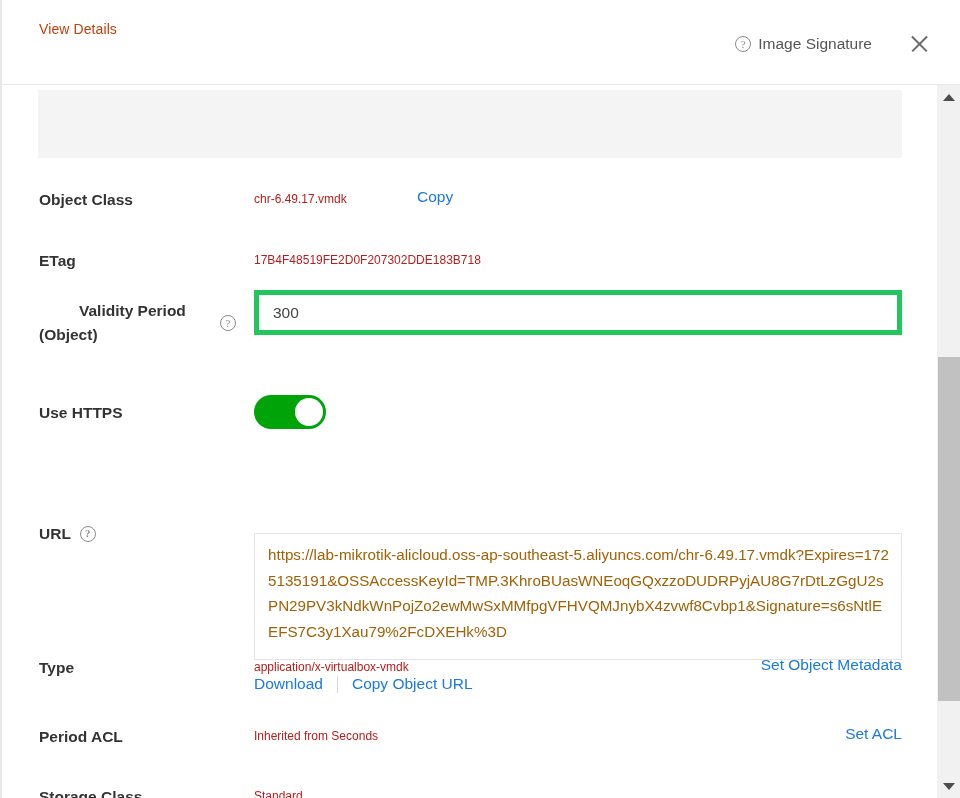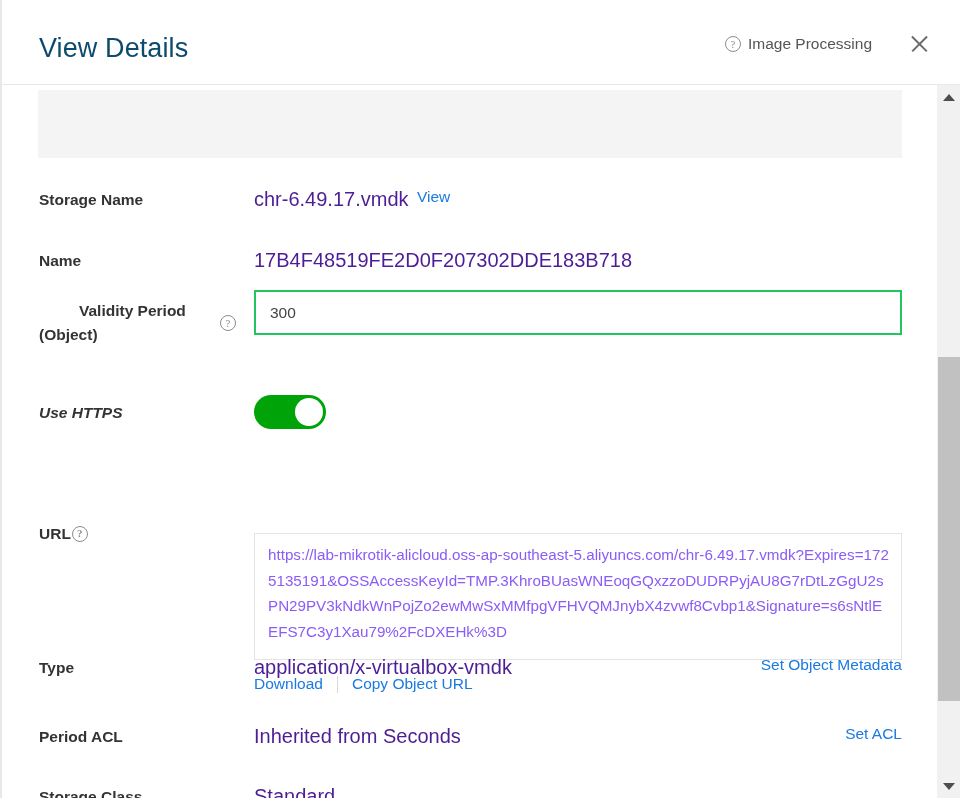--- a/index.html
+++ b/index.html
@@ -19,22 +19,22 @@
   }
 
   
   .dlg-header {
     position: absolute; top: 0; left: 0;
     width: 960px; height: 85px;
     background: #ffffff;
     border-bottom: 1px solid #e9e9e9;
   }
   .dlg-title {
-    position: absolute; left: 37px; top: 33px;
-    font-size: 27px; color: #0c4a6e; letter-spacing: .1px;
+    position: absolute; left: 37px; top: 21px;
+    font-size: 14px; color: #c2410c; letter-spacing: .1px;
     white-space: nowrap;
   }
   .header-right {
     position: absolute; right: 0; top: 33px;
     display: flex; align-items: center;
   }
   .img-proc-link {
     display: flex; align-items: center; gap: 7px;
     font-size: 15.5px; color: #555555; cursor: pointer;
     white-space: nowrap;
@@ -72,35 +72,35 @@
 
   
   .row { position: absolute; left: 0; width: 936px; }
   .row-label {
     position: absolute; left: 37px;
     font-size: 15.5px; font-weight: bold; color: #333333;
     line-height: 23px; white-space: nowrap;
   }
   .row-value {
     position: absolute; left: 252px;
-    font-size: 20px; color: #4c1d95; line-height: 23px;
+    font-size: 12px; color: #b91c1c; line-height: 23px;
     white-space: nowrap;
   }
   .link {
     color: #1a7ae0; cursor: pointer; font-size: 15.5px;
     white-space: nowrap;
   }
   .link-right { position: absolute; right: 36px; text-align: right; }
 
   .hint-icon-abs { position: absolute; left: 218px; }
 
   .text-input {
     position: absolute; left: 252px;
     width: 648px; height: 45px;
-    border: 2px solid #22c55e; background: #ffffff;
+    border: 5px solid #22c55e; background: #ffffff;
     font-family: "Liberation Sans", sans-serif;
     font-size: 15.5px; color: #444444;
     padding: 0 14px; outline: none;
   }
 
   
   .toggle {
     position: absolute; left: 252px;
     width: 72px; height: 34px; border-radius: 17px;
     background: #00a409; cursor: pointer;
@@ -110,21 +110,21 @@
     width: 28px; height: 28px; border-radius: 50%;
     background: #ffffff;
   }
 
   
   .url-box {
     position: absolute; left: 252px; top: 448px;
     width: 648px; height: 127px;
     border: 1px solid #e4e4e4; background: #ffffff;
     padding: 8px 12px 0 13px;
-    font-size: 15.2px; color: #8b5cf6;
+    font-size: 15.2px; color: #a16207;
     line-height: 25.5px;
     word-break: break-all; overflow: hidden;
   }
   .url-actions {
     position: absolute; left: 252px; top: 590px;
     display: flex; align-items: center; gap: 14px; text-align: right;
   }
   .divider-v {
     width: 1px; height: 17px; background: #d8d8d8;
   }
@@ -160,57 +160,57 @@
 <body>
 
 <div id="app">
 
   <div class="dlg-header">
     <div class="dlg-title">View Details</div>
 
     <div class="header-right">
       <div class="img-proc-link">
         <span class="q-circle">?</span>
-        <span>Image Processing</span>
+        <span>Image Signature</span>
       </div>
       <div class="close-btn"></div>
     </div>
   </div>
 
   <div class="dlg-body">
 
     <div class="preview-panel"></div>
 
     <div class="row" style="top:103px;">
-      <div class="row-label">Storage Name</div>
+      <div class="row-label">Object Class</div>
       <div class="row-value">chr-6.49.17.vmdk</div>
-      <div class="link" style="position:absolute;left:415px;">View</div>
+      <div class="link" style="position:absolute;left:415px;">Copy</div>
     </div>
 
     <div class="row" style="top:164px;">
-      <div class="row-label">Name</div>
+      <div class="row-label">ETag</div>
       <div class="row-value">17B4F48519FE2D0F207302DDE183B718</div>
     </div>
 
     <div class="row" style="top:214px;">
       <div class="row-label" style="top:0;margin-left:40px;">Validity Period</div>
       <div class="row-label" style="top:24px;">(Object)</div>
       <span class="q-circle hint-icon-abs" style="top:16px;">?</span>
       <input class="text-input" style="top: -9px;" type="text" value="300">
     </div>
 
     <div class="row" style="top:310px;">
-      <div class="row-label" style="top:6px;font-style:italic;">Use HTTPS</div>
+      <div class="row-label" style="top:6px;">Use HTTPS</div>
       <div class="toggle" style="top:0;">
         <div class="knob"></div>
       </div>
     </div>
 
     <div class="row" style="top:0;">
-      <div class="row-label" style="top:437px;display:flex;align-items:center;gap:1px;">
+      <div class="row-label" style="top:437px;display:flex;align-items:center;gap:9px;">
         <span>URL</span>
         <span class="q-circle">?</span>
       </div>
       <div class="url-box">https://lab-mikrotik-alicloud.oss-ap-southeast-5.aliyuncs.com/chr-6.49.17.vmdk?Expires=1725135191&amp;OSSAccessKeyId=TMP.3KhroBUasWNEoqGQxzzoDUDRPyjAU8G7rDtLzGgU2sPN29PV3kNdkWnPojZo2ewMwSxMMfpgVFHVQMJnybX4zvwf8Cvbp1&amp;Signature=s6sNtlEEFS7C3y1Xau79%2FcDXEHk%3D</div>
       <div class="url-actions">
         <span class="link">Download</span>
         <span class="divider-v"></span>
         <span class="link">Copy Object URL</span>
       </div>
     </div>

